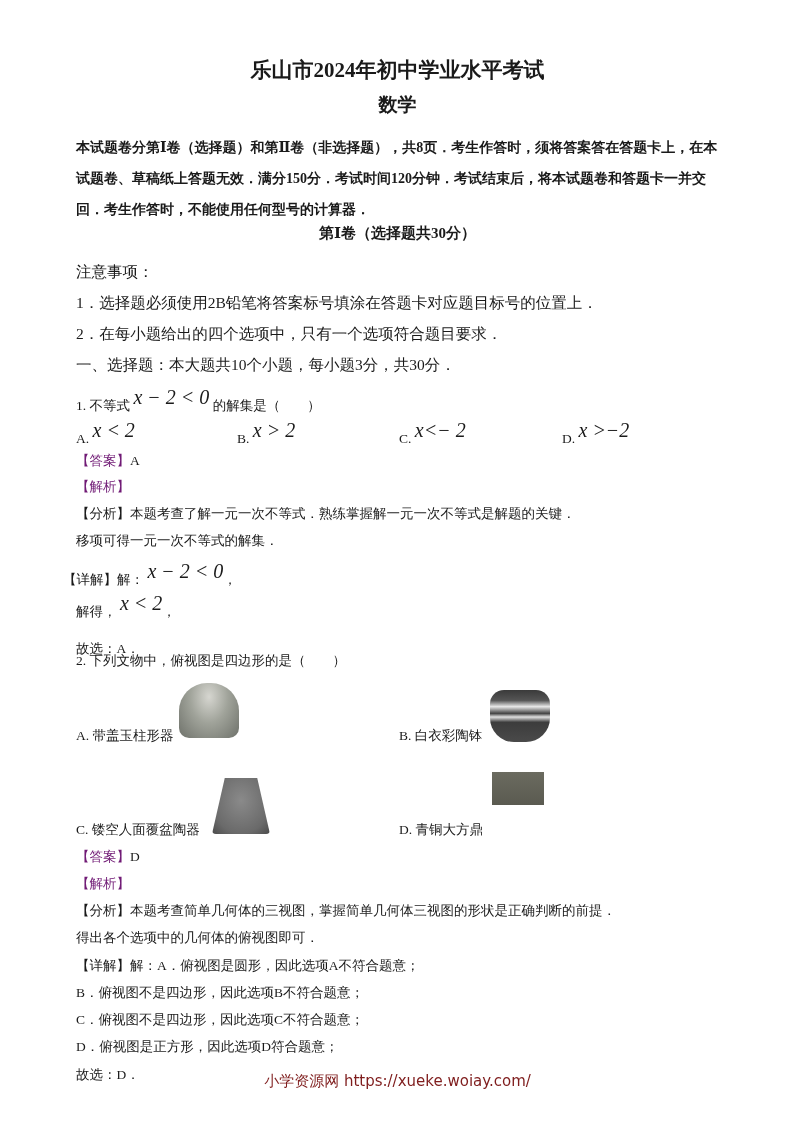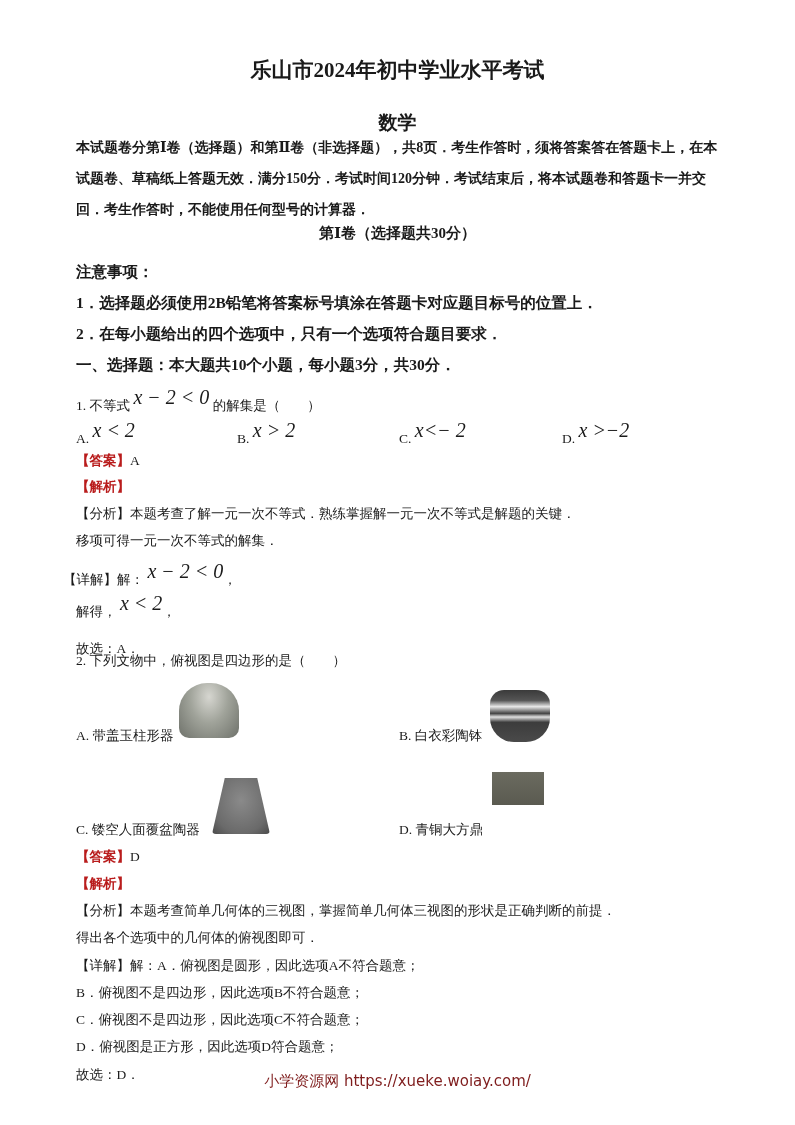--- a/index.html
+++ b/index.html
@@ -1,26 +1,26 @@
 <!DOCTYPE html>
 <html><head>
 <meta charset="utf-8">
 <style>
   html, body { margin: 0; padding: 0; background: #ffffff; }
   body { width: 795px; height: 1125px; position: relative; overflow: hidden;
          font-family: "Liberation Serif", "DejaVu Serif", serif; color: #1a1a1a; }
   .abs { position: absolute; white-space: nowrap; }
   .title { left: 0; width: 795px; text-align: center; font-weight: bold; font-size: 21px; top: 56px; }
-  .subject { left: 0; width: 795px; text-align: center; font-weight: bold; font-size: 19px; top: 110px; }
-  .bold { font-weight: bold; font-size: 15.5px; }
+  .subject { left: 0; width: 795px; text-align: center; font-weight: bold; font-size: 19px; top: 92px; }
+  .bold { font-weight: normal; font-size: 15.5px; }
   .intro { left: 76px; width: 650px; font-weight: bold; font-size: 14px; line-height: 31px; top: 132px; white-space: normal; }
   .section-title { left: 0; width: 795px; text-align: center; font-weight: bold; font-size: 15px; top: 224px; }
   .txt { font-size: 13.5px; }
   .math { font-family: "Liberation Serif", serif; font-style: italic; font-size: 20px; position: relative; top: -6px; }
-  .lbl { color: #b91c1c; font-weight: bold; }
+  .lbl { color: #701a75; }
   .obj { position: absolute; border-radius: 4px; }
   .watermark { left: 0; width: 795px; text-align: center; top: 1072px; font-family: "DejaVu Sans", sans-serif; font-size: 15px; color: #7f1d1d; }
 </style>
 </head>
 <body>
 
 <div>
 
   <div class="abs title">乐山市2024年初中学业水平考试</div>
   <div class="abs subject">数学</div>

